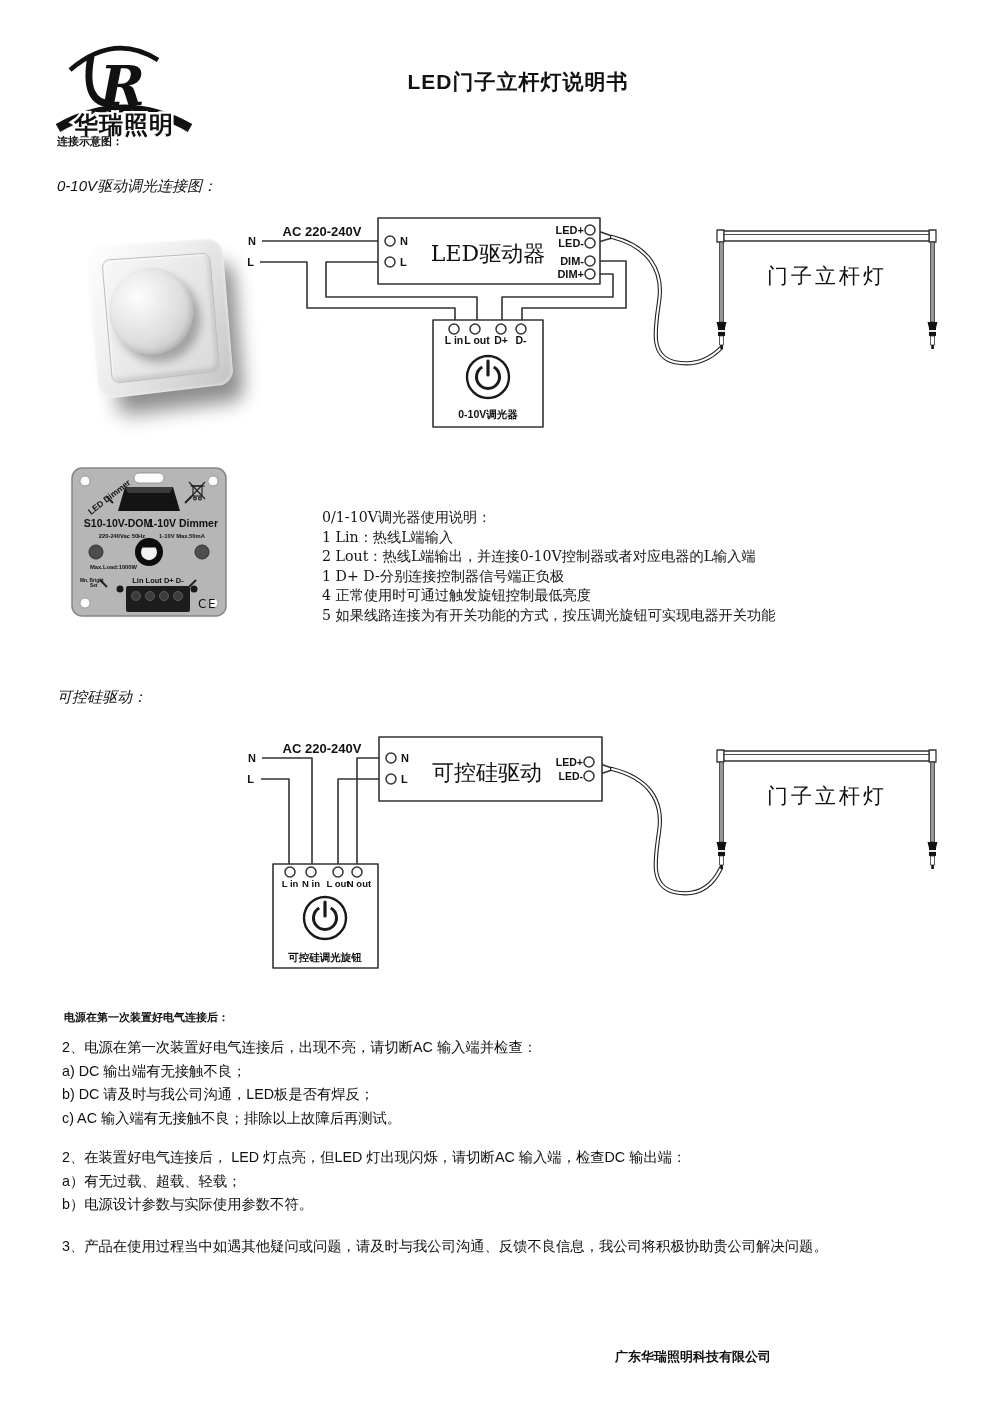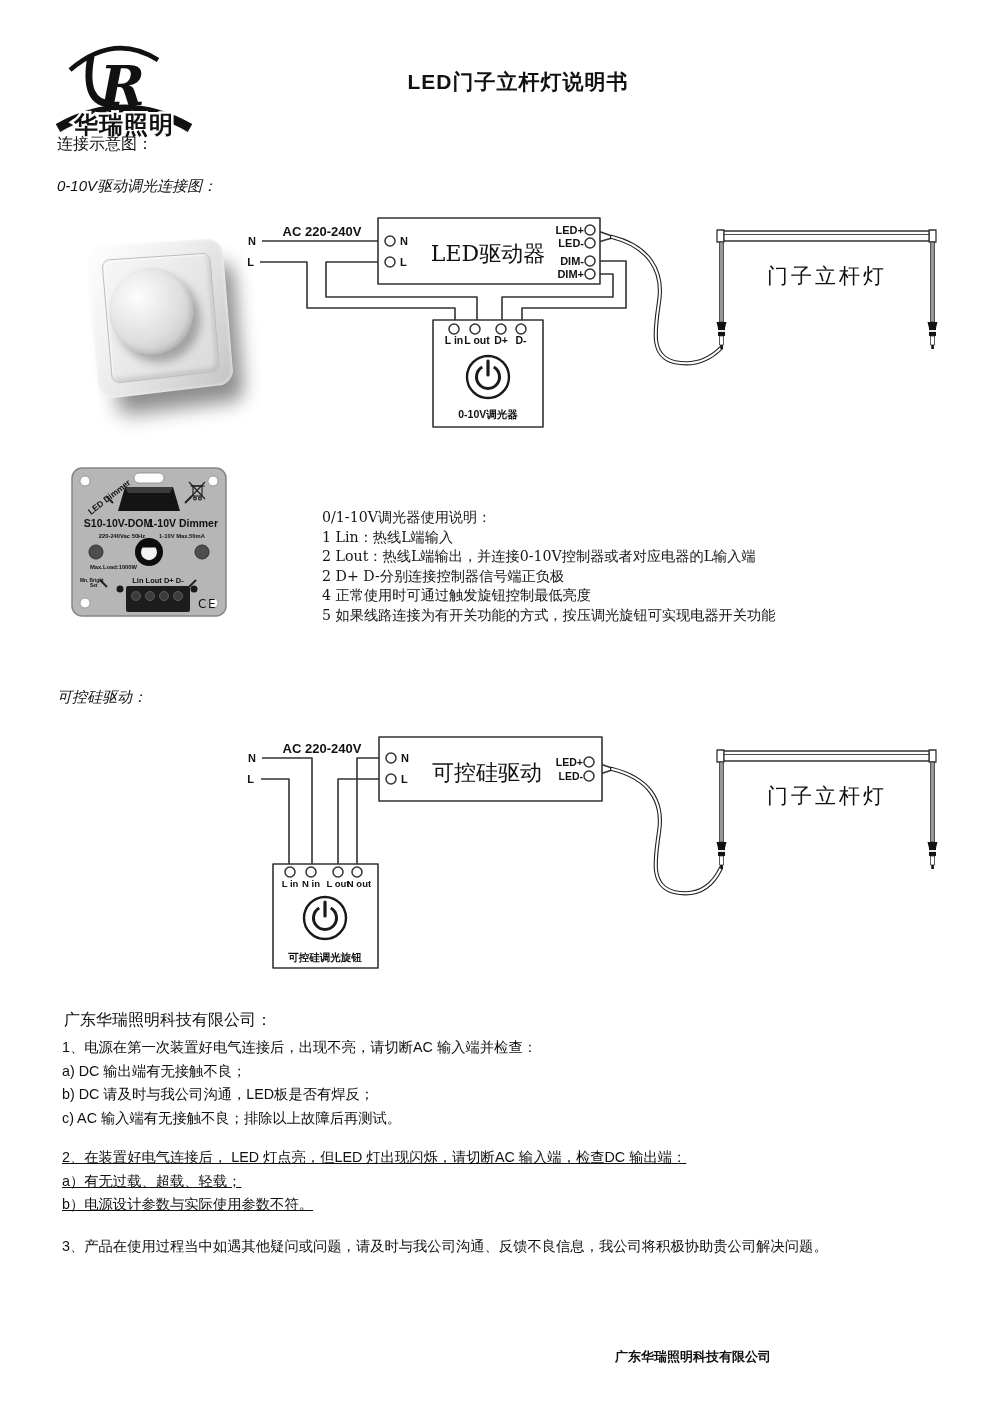--- a/index.html
+++ b/index.html
@@ -1,20 +1,20 @@
 <!DOCTYPE html>
 <html><head>
 <meta charset="utf-8">
 <style>
   html,body{margin:0;padding:0;background:#e8e8e8;}
   #page{position:relative;width:992px;height:1403px;background:#ffffff;margin:0 auto;
         font-family:"Liberation Sans",sans-serif;color:#111;overflow:hidden;}
   .abs{position:absolute;}
   .doc-title{left:30px;top:68px;width:976px;text-align:center;font-size:21px;font-weight:bold;letter-spacing:1px;}
-  .h-bold{font-size:16px;font-weight:normal;}
+  .h-bold{font-size:11px;font-weight:bold;}
   .h-med{font-size:15px;font-weight:500;font-style:italic;}
   .serifcjk{font-family:"DejaVu Serif",serif;}
   .notes{left:322px;top:473px;width:620px;font-family:"DejaVu Serif",serif;
          font-size:14.2px;line-height:19.5px;color:#151515;margin-top:35px;}
   .para{font-size:14.3px;line-height:23.5px;color:#101010;}
   .footer-web{left:157px;top:1404px;font-size:19px;font-weight:bold;text-decoration:underline;}
   .footer-co{left:615px;top:1348px;font-size:13px;font-weight:bold;}
   
   .photo{left:92px;top:242px;width:140px;height:150px;transform:perspective(650px) rotateY(14deg) rotate(-5deg);}
   .plate{position:absolute;inset:0;border-radius:16px;
@@ -250,33 +250,33 @@
       <circle cx="94" cy="130" r="4.5"></circle>
         <circle cx="108" cy="130" r="4.5"></circle>
     </g>
     <text x="128" y="142" font-size="12" letter-spacing="1.5" fill="#2b2b2b" font-family="DejaVu Sans, sans-serif">CE</text>
   </svg>
 
   <div class="abs notes">
     <div>0/1-10V调光器使用说明：</div>
     <div>1 Lin：热线L端输入</div>
     <div>2 Lout：热线L端输出，并连接0-10V控制器或者对应电器的L输入端</div>
-    <div>2 D+ D-分别连接控制器信号端正负极</div>
+    <div>1 D+ D-分别连接控制器信号端正负极</div>
     <div>4 正常使用时可通过触发旋钮控制最低亮度</div>
     <div>5 如果线路连接为有开关功能的方式，按压调光旋钮可实现电器开关功能</div>
   </div>
 
-  <div class="abs h-bold" style="left:64px;top:1010px;">广东华瑞照明科技有限公司：</div>
+  <div class="abs h-bold" style="left:64px;top:1010px;">电源在第一次装置好电气连接后：</div>
   <div class="abs para" style="left:62px;top:1036px;width:880px;">
-    <div>1、电源在第一次装置好电气连接后，出现不亮，请切断AC 输入端并检查：</div>
+    <div>2、电源在第一次装置好电气连接后，出现不亮，请切断AC 输入端并检查：</div>
     <div>a) DC 输出端有无接触不良；</div>
     <div>b) DC 请及时与我公司沟通，LED板是否有焊反；</div>
     <div>c) AC 输入端有无接触不良；排除以上故障后再测试。</div>
   </div>
-  <div class="abs para" style="left:62px;top:1146px;width:880px;text-decoration:underline;">
+  <div class="abs para" style="left:62px;top:1146px;width:880px;">
     <div>2、在装置好电气连接后， LED 灯点亮，但LED 灯出现闪烁，请切断AC 输入端，检查DC 输出端：</div>
     <div>a）有无过载、超载、轻载；</div>
     <div>b）电源设计参数与实际使用参数不符。</div>
   </div>
   <div class="abs para" style="left:62px;top:1235px;width:900px;">
     <div>3、产品在使用过程当中如遇其他疑问或问题，请及时与我公司沟通、反馈不良信息，我公司将积极协助贵公司解决问题。</div>
   </div>
 
   <div class="abs footer-web">www.gdhrzm.com</div>
   <div class="abs footer-co">广东华瑞照明科技有限公司</div>

